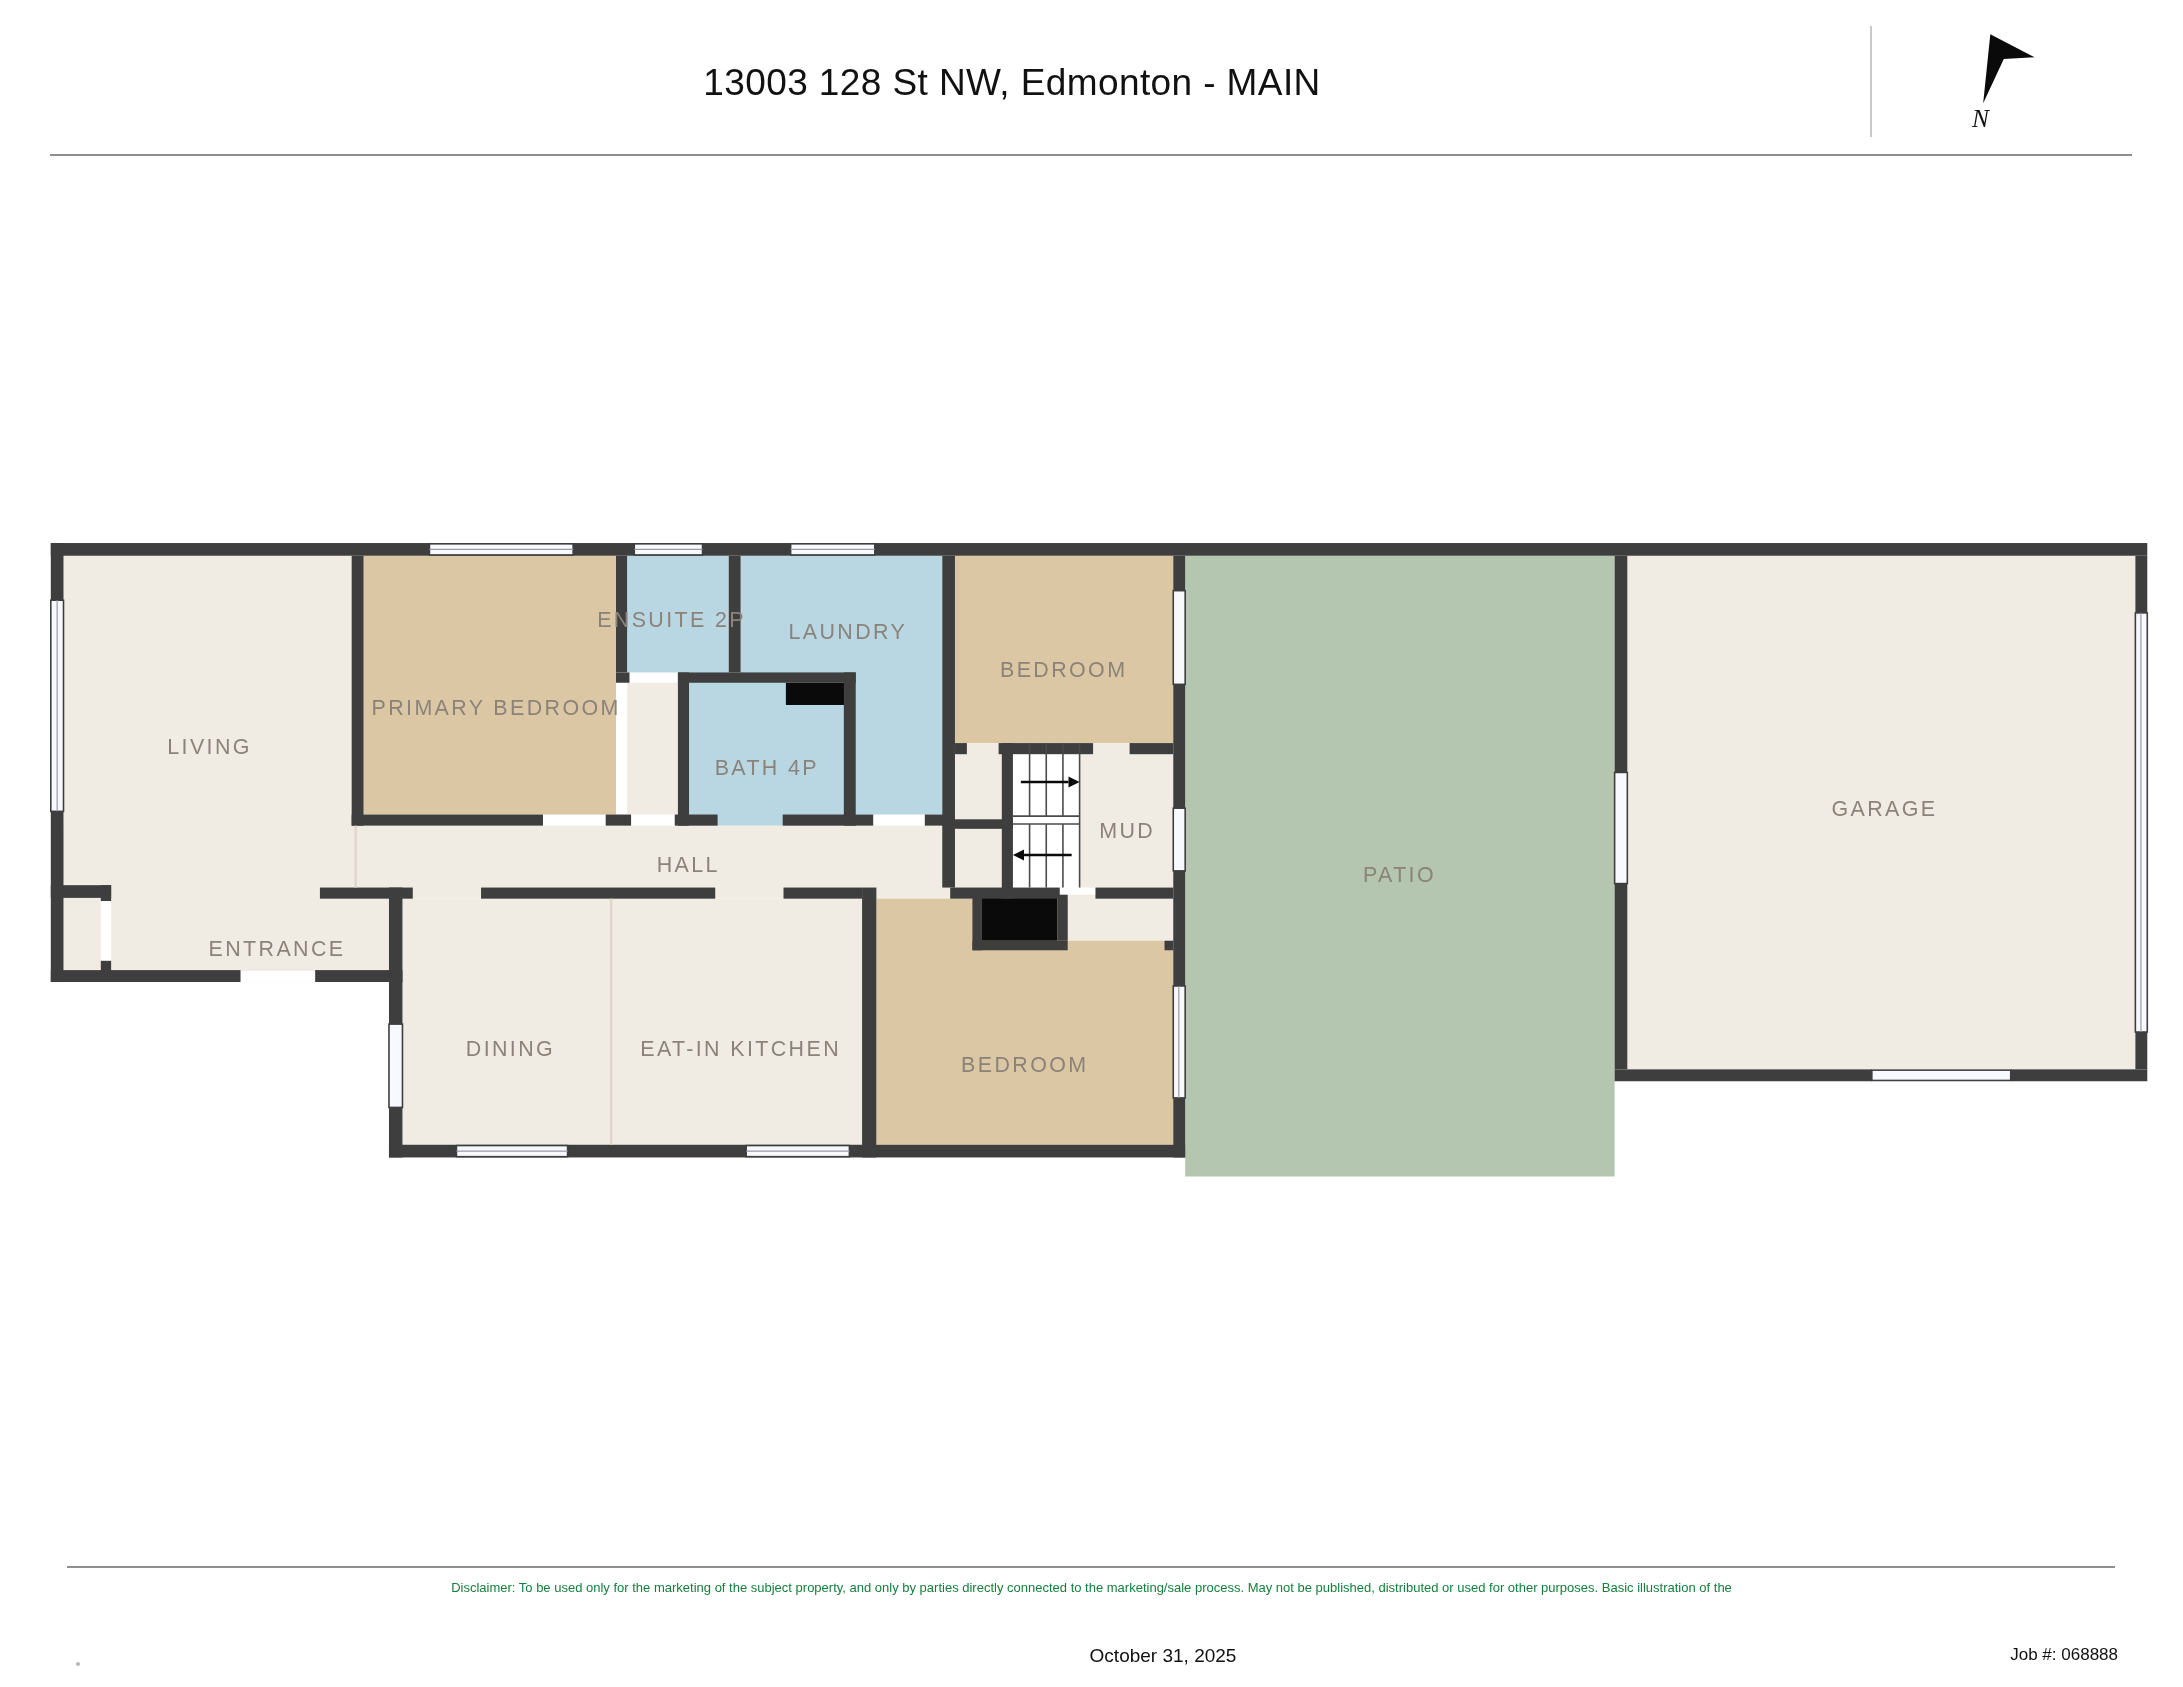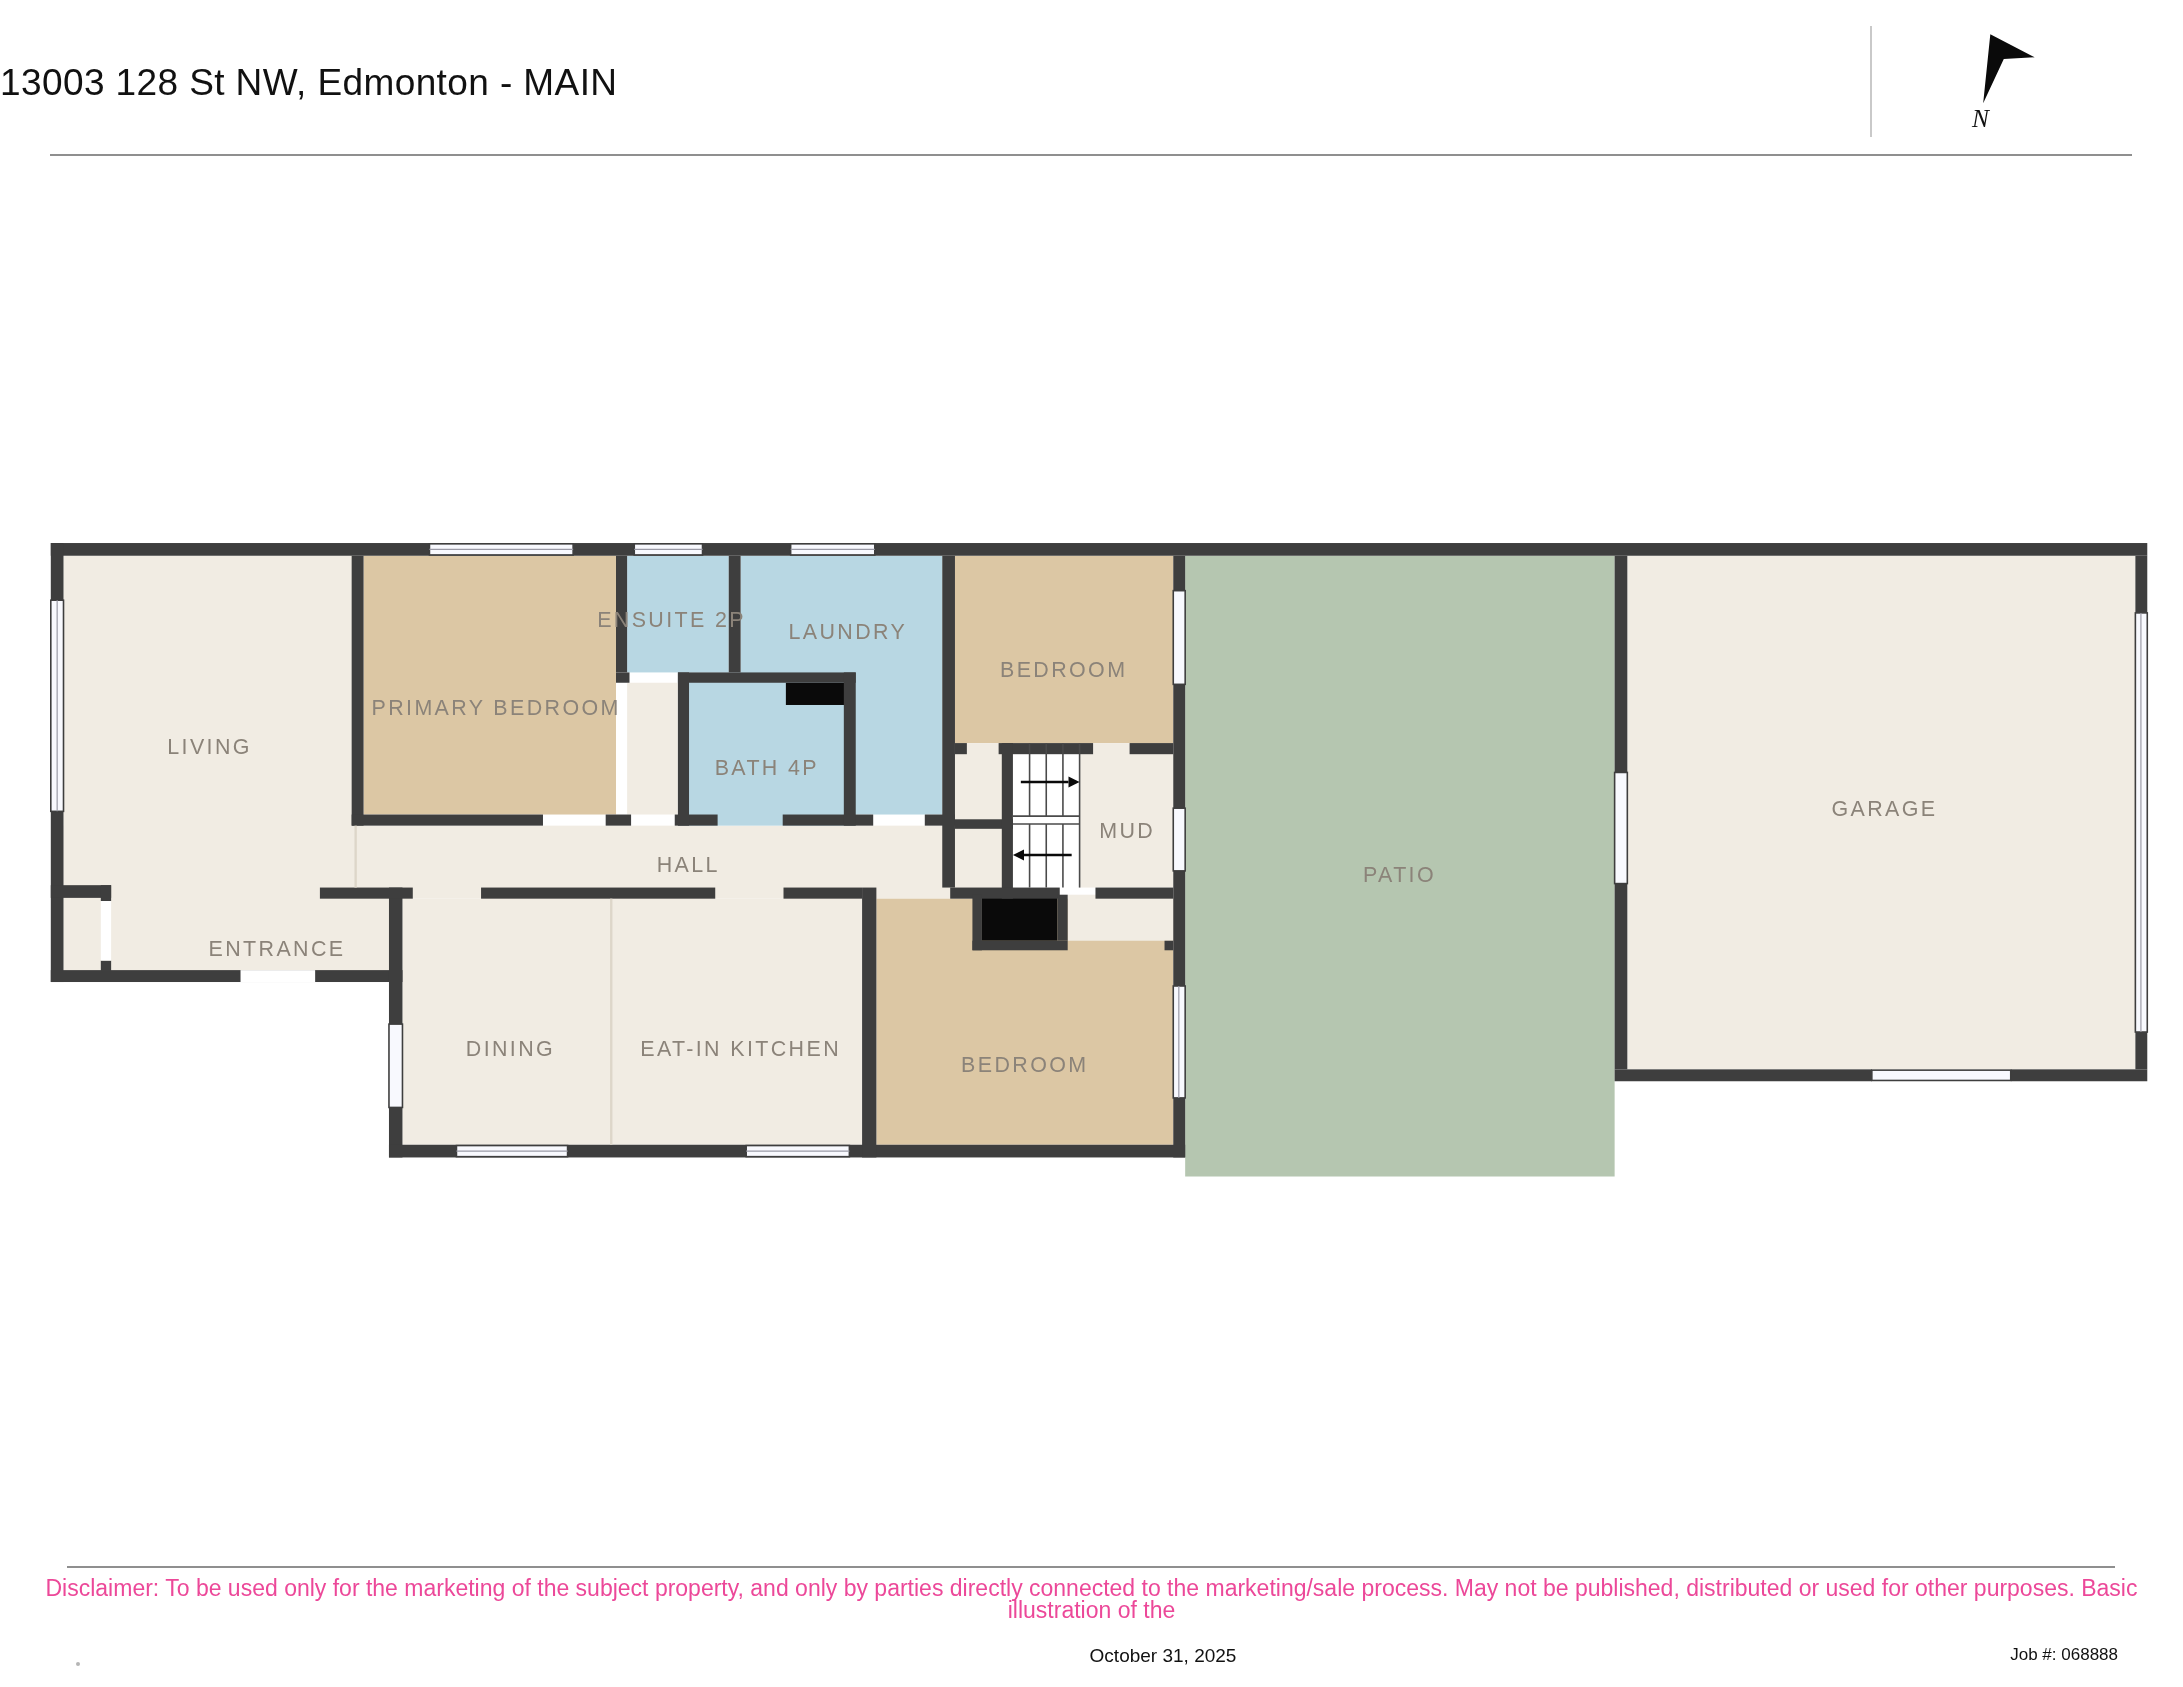--- a/index.html
+++ b/index.html
@@ -2,26 +2,26 @@
 <html style="--wall: #3e3e3e; --room_cream: #f1ece3; --room_tan: #dcc7a4; --room_blue: #b8d7e3; --patio_green: #b5c6b0; --window_fill: #f8f9fe; --label: #8b8379; --divider: #8f8f8f; --text: #111111;font-size:12.7px"><head>
 <meta charset="utf-8">
 <style>
   :root{
     --wall:#3e3e3e; --room_cream:#f1ece3; --room_tan:#dcc7a4; --room_blue:#b8d7e3;
     --patio_green:#b5c6b0; --window_fill:#f8f9fe; --label:#8b8379; --divider:#8f8f8f; --text:#111111;
   }
   html,body{margin:0;padding:0;background:#ffffff;}
   #canvas{position:relative;width:2183px;height:1687px;background:#fff;overflow:hidden;
           font-family:"Liberation Sans",sans-serif;color:var(--text);}
-  .title{position:absolute;top:62px;left:0;width:2024px;text-align:left;
+  .title{position:absolute;top:62px;left:0;width:2024px;text-align:center;
          font-size:37px;font-weight:400;letter-spacing:0.4px;color:var(--text);}
   .hline{position:absolute;background:var(--divider);}
   .vline{position:absolute;background:#c9c9c9;}
   .disclaimer{position:absolute;top:1577px;left:0;width:2183px;text-align:center;
-              font-size:23px;line-height:22px;color:#ec4899;}
+              font-size:13px;line-height:22px;color:#15803d;}
   .footer-date{position:absolute;top:1645px;left:1163px;transform:translateX(-50%);font-size:19px;}
   .footer-job{position:absolute;top:1645px;right:65px;font-size:17px;}
   .footer-dot{position:absolute;top:1662px;left:76px;width:4px;height:4px;border-radius:50%;background:#b5b5b5;}
   svg text.room-label{fill:var(--label);font-family:"Liberation Sans",sans-serif;
       font-size:27px;letter-spacing:3px;text-anchor:middle;}
   .f-cream{fill:var(--room_cream);} .f-tan{fill:var(--room_tan);} .f-blue{fill:var(--room_blue);}
   .f-green{fill:var(--patio_green);} .f-white{fill:#ffffff;} .f-black{fill:#0a0a0a;}
   .wall{fill:var(--wall);}
   .win{fill:var(--window_fill);stroke:var(--wall);stroke-width:2;}
   .win-line{stroke:#9a9aa6;stroke-width:1.5;}

